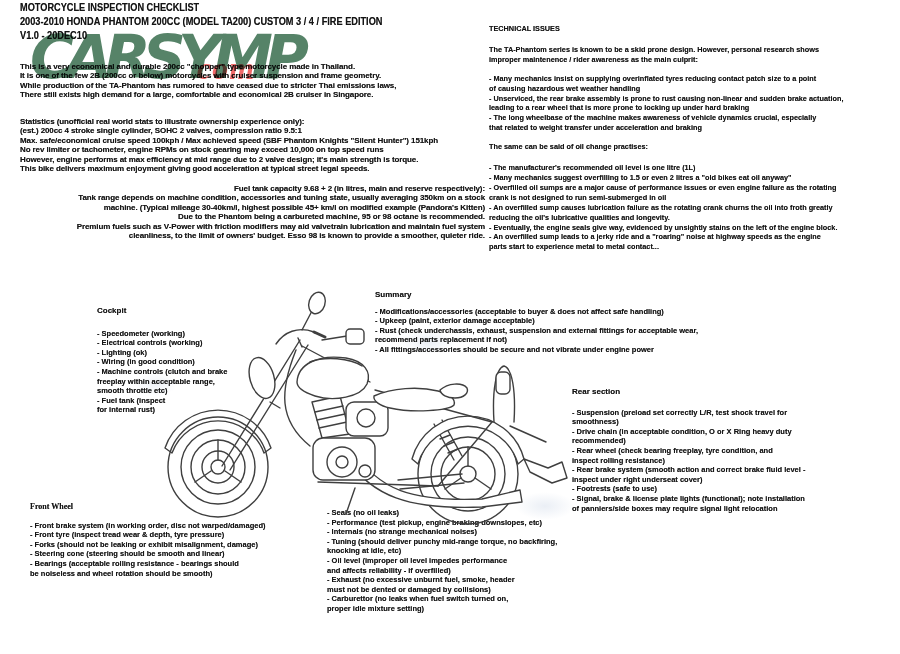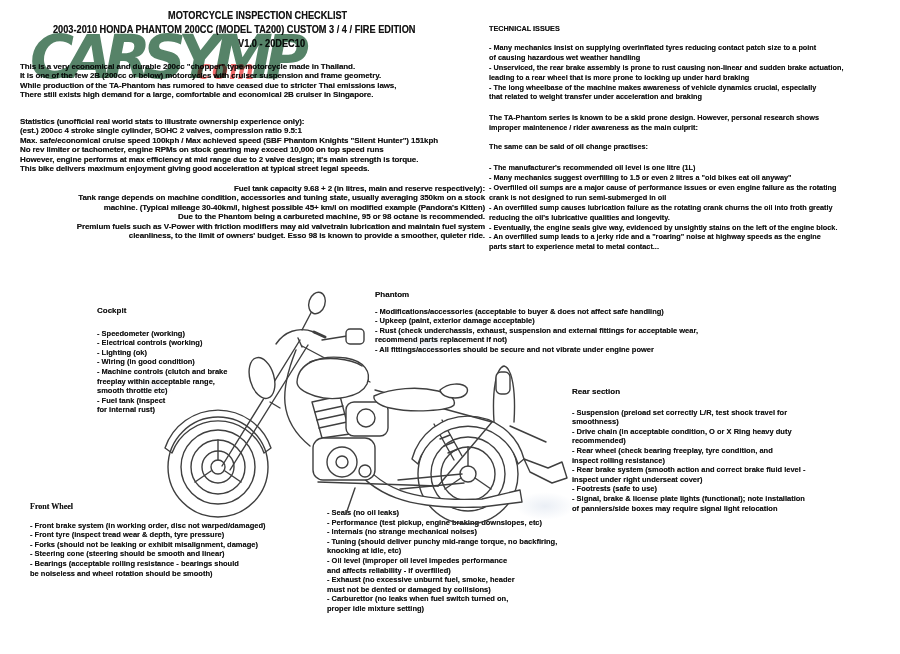--- a/index.html
+++ b/index.html
@@ -4,21 +4,21 @@
 <style>
   html,body{margin:0;padding:0;}
   body{
     width:900px;height:654px;background:#ffffff;overflow:hidden;position:relative;
     font-family:"Liberation Sans",sans-serif;font-weight:bold;color:#141414;
     text-shadow:0 0 0.3px rgba(0,0,0,0.5);
   }
   .abs{position:absolute;}
   .lines{white-space:pre-line;}
   
-  .titleblock{left:20px;top:8px;font-size:11.5px;line-height:14px;width:520px;text-align:center;}
+  .titleblock{left:20px;top:0;font-size:11.5px;line-height:14px;width:520px;}
   .squeeze{display:inline-block;transform:scaleX(0.80);transform-origin:0 50%;white-space:nowrap;}
   
   .leftcol{font-size:8px;line-height:9.4px;width:465px;letter-spacing:-0.1px;}
   
   .rightcol{left:489px;top:24px;width:398px;font-size:7.3px;line-height:9.9px;}
   .rc-gap-lg{margin-top:11px;}
   .rc-gap-md{margin-top:9px;}
   
   .callout{font-size:7.5px;line-height:9.6px;}
   .callout .heading{font-size:8px;}
@@ -73,28 +73,28 @@
 This bike delivers maximum enjoyment giving good acceleration at typical street legal speeds.</div>
 <div class="abs leftcol lines" style="left:20px;top:184px;text-align:right;">Fuel tank capacity 9.68 + 2 (in litres, main and reserve respectively):
 Tank range depends on machine condition, accessories and tuning state, usually averaging 350km on a stock
 machine. (Typical mileage 30-40km/l, highest possible 45+ km/l on modified example (Pandora's Kitten)
 Due to the Phantom being a carbureted machine, 95 or 98 octane is recommended.
 Premium fuels such as V-Power with friction modifiers may aid valvetrain lubrication and maintain fuel system
 cleanliness, to the limit of owners' budget. Esso 98 is known to provide a smoother, quieter ride.</div>
 
 <div class="abs rightcol">
   <div>TECHNICAL ISSUES</div>
+  <div class="lines rc-gap-lg">The TA-Phantom series is known to be a skid prone design. However, personal research shows
+improper maintenence / rider awareness as the main culprit:</div>
   <div class="lines rc-gap-md">- Many mechanics insist on supplying overinflated tyres reducing contact patch size to a point
 of causing hazardous wet weather handling
 - Unserviced, the rear brake assembly is prone to rust causing non-linear and sudden brake actuation,
 leading to a rear wheel that is more prone to locking up under hard braking
 - The long wheelbase of the machine makes awareness of vehicle dynamics crucial, especially
 that related to weight transfer under acceleration and braking</div>
-  <div class="lines rc-gap-lg">The TA-Phantom series is known to be a skid prone design. However, personal research shows
-improper maintenence / rider awareness as the main culprit:</div>
   <div class="rc-gap-md">The same can be said of oil change practises:</div>
   <div class="lines rc-gap-lg">- The manufacturer's recommended oil level is one litre (1L)
 - Many mechanics suggest overfilling to 1.5 or even 2 litres a "old bikes eat oil anyway"
 - Overfilled oil sumps are a major cause of performance issues or even engine failure as the rotating
 crank is not designed to run semi-submerged in oil
 - An overfilled sump causes lubrication failure as the rotating crank churns the oil into froth greatly
 reducing the oil's lubricative qualities and longevity.
 - Eventually, the engine seals give way, evidenced by unsightly stains on the left of the engine block.
 - An overfilled sump leads to a jerky ride and a "roaring" noise at highway speeds as the engine
 parts start to experience metal to metal contact...</div>
@@ -106,21 +106,21 @@
 - Electrical controls (working)
 - Lighting (ok)
 - Wiring (in good condition)
 - Machine controls (clutch and brake
 freeplay within acceptable range,
 smooth throttle etc)
 - Fuel tank (inspect
 for internal rust)</div>
 </div>
 <div class="abs callout" style="left:375px;top:290px;width:370px;">
-  <div class="heading mb7">Phantom</div>
+  <div class="heading mb7">Summary</div>
   <div class="lines">- Modifications/accessories (acceptable to buyer &amp; does not affect safe handling)
 - Upkeep (paint, exterior damage acceptable)
 - Rust (check underchassis, exhaust, suspension and external fittings for acceptable wear,
 recommend parts replacement if not)
 - All fittings/accessories should be secure and not vibrate under engine power</div>
 </div>
 <div class="abs callout" style="left:572px;top:387px;width:300px;">
   <div class="heading mb11">Rear section</div>
   <div class="lines">- Suspension (preload set correctly L/R, test shock travel for
 smoothness)

